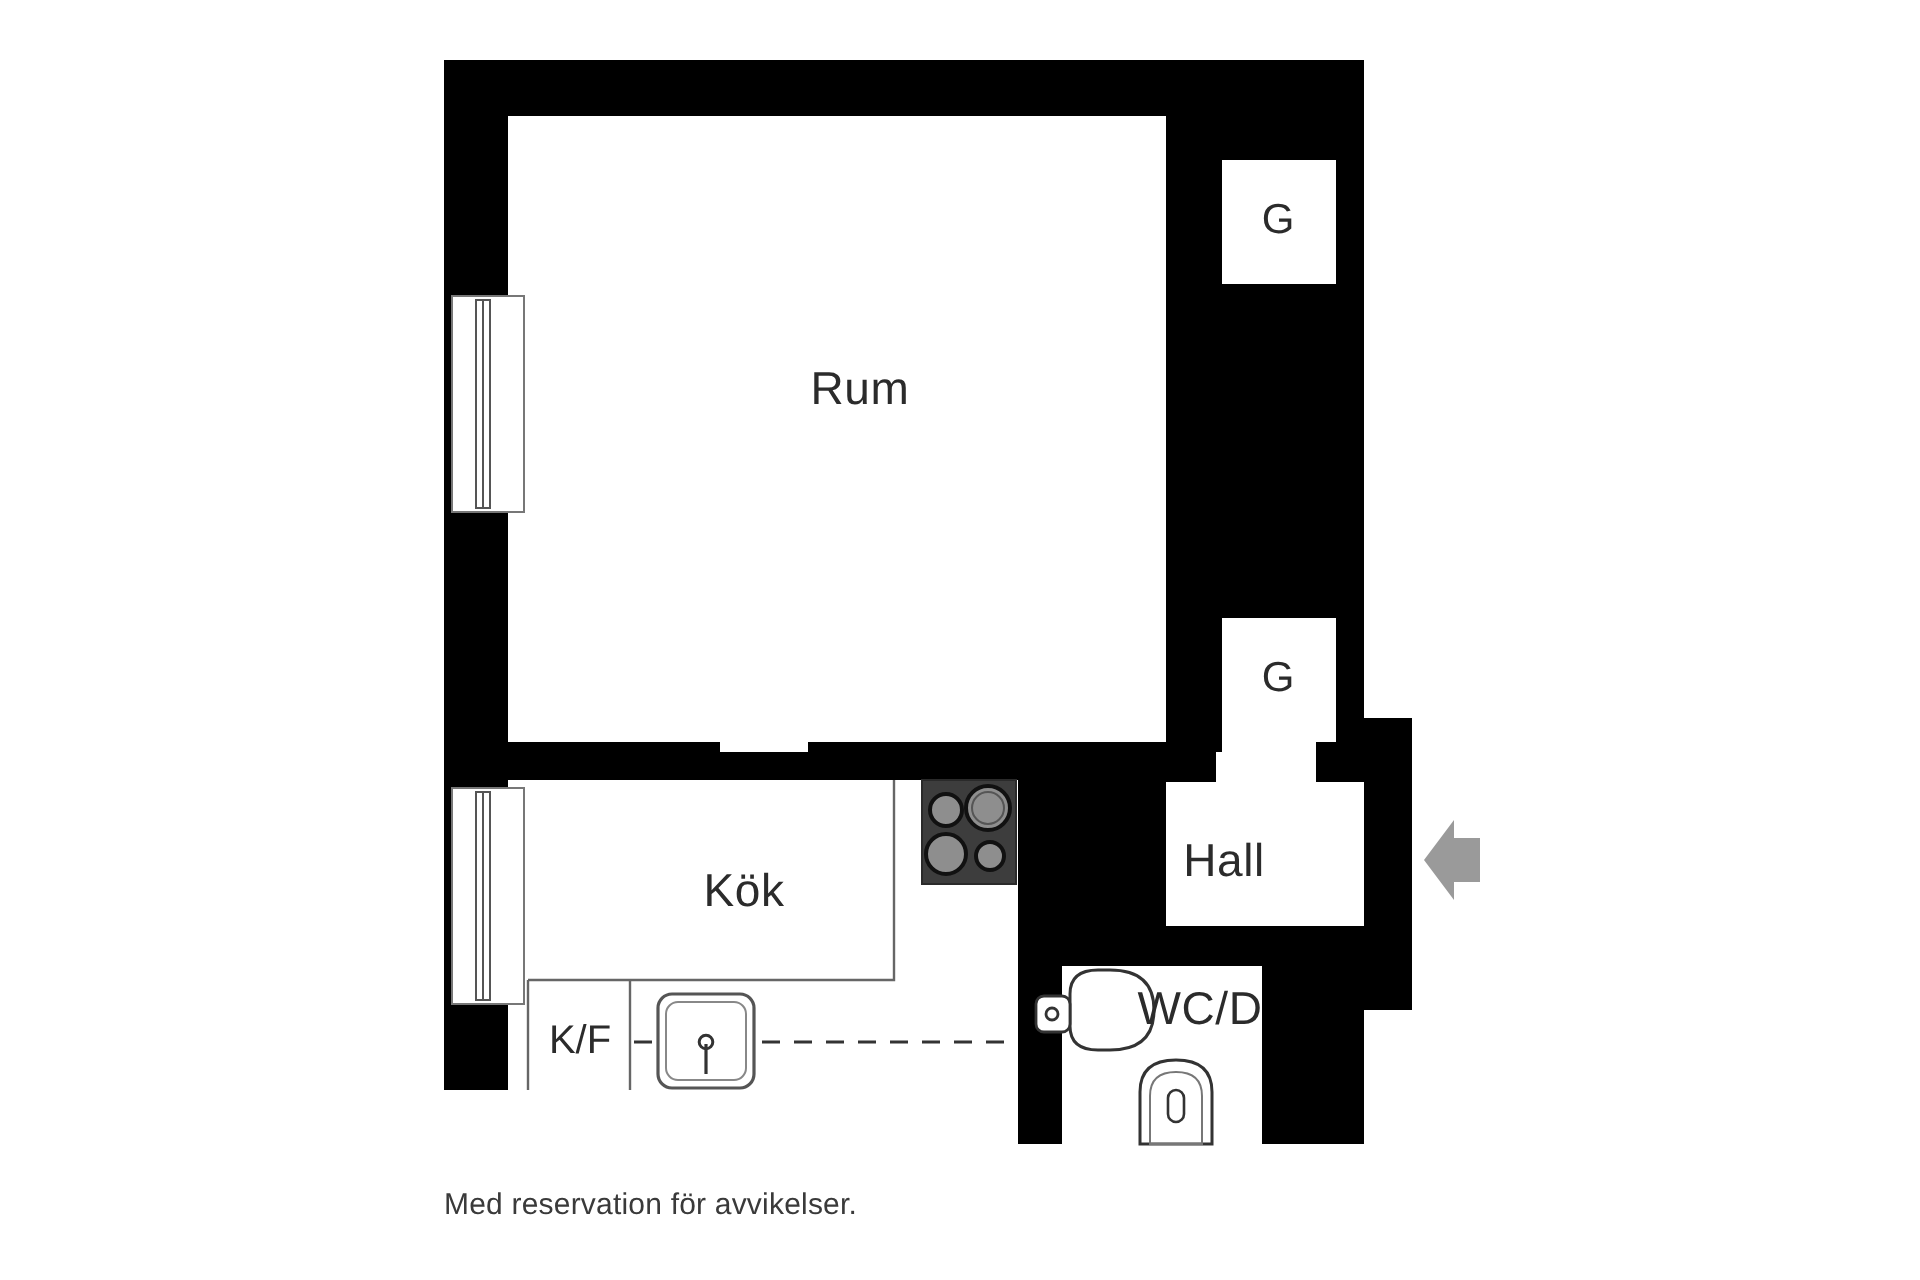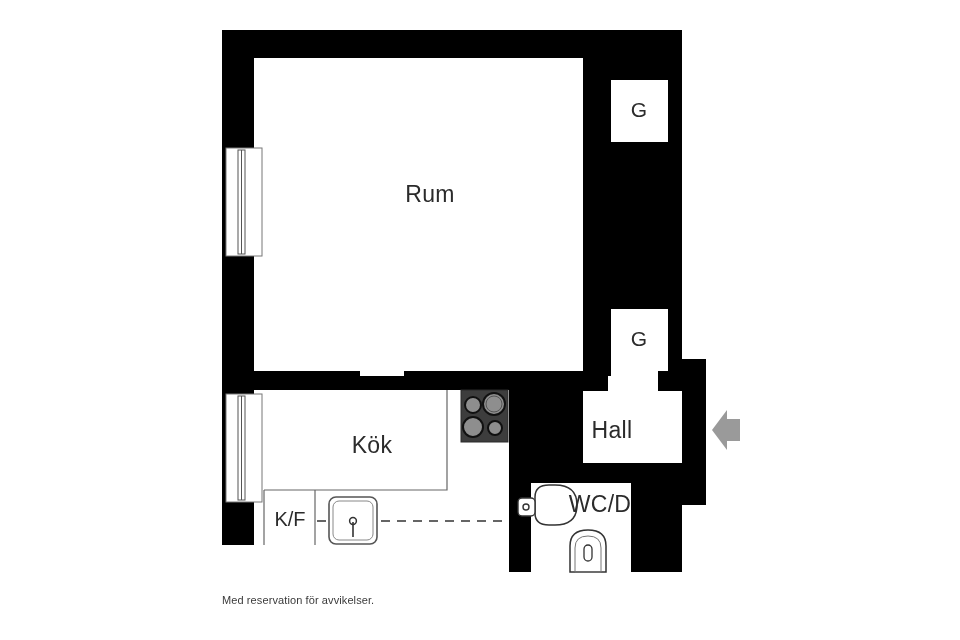--- a/index.html
+++ b/index.html
@@ -48,21 +48,21 @@
     font-size: 20px;
     fill: #2b2b2b;
     text-anchor: middle;
     dominant-baseline: middle;
   }
   .disclaimer {
     position: absolute;
     left: 222px;
     top: 594px;
     font-family: "Liberation Sans", sans-serif;
-    font-size: 11px;
+    font-size: 15px;
     color: #3a3a3a;
     letter-spacing: 0.1px;
     white-space: nowrap;
   }
 </style>
 </head>
 <body>
 
 <div id="plan-root">
 

